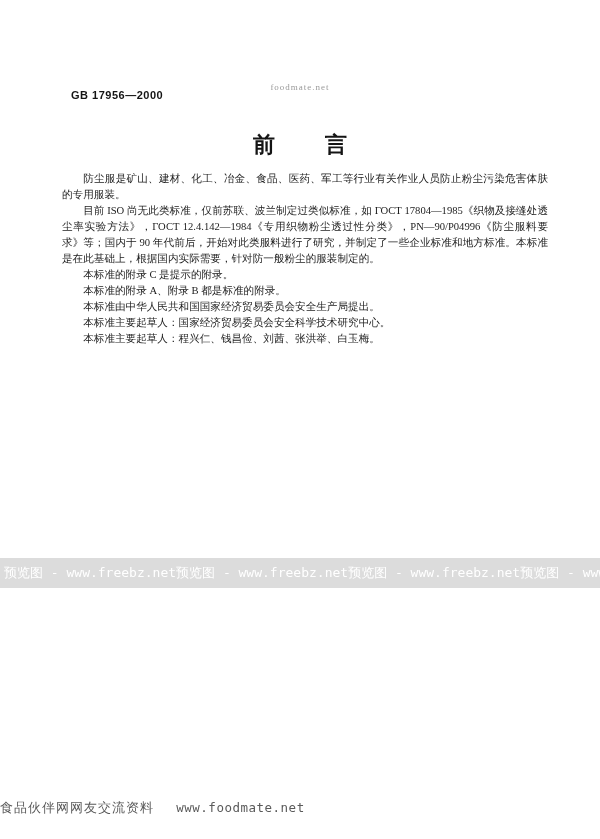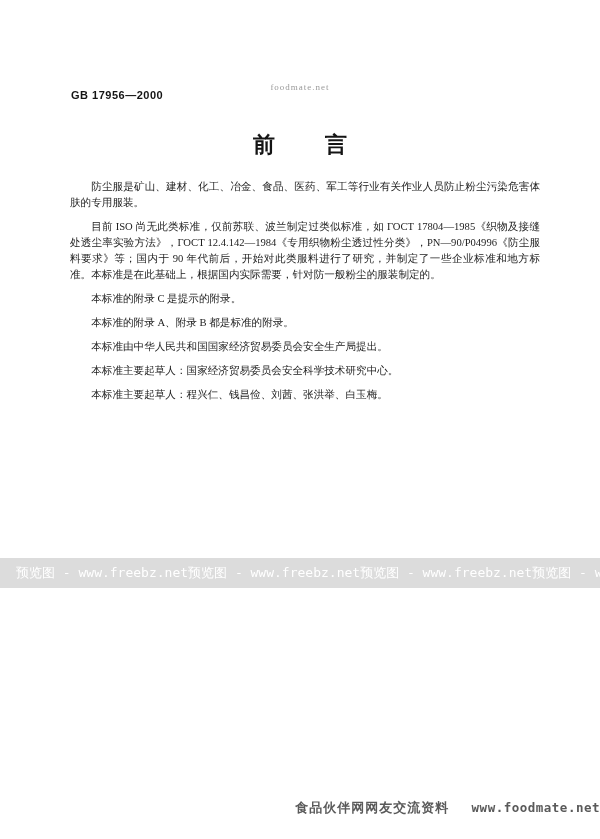--- a/index.html
+++ b/index.html
@@ -26,35 +26,34 @@
     position:absolute;top:130px;left:0;width:600px;
     display:flex;justify-content:center;gap:50px;
     font-family:"Liberation Sans", sans-serif;
     font-weight:bold;font-size:22px;color:#141414;
   }
   .body-text{
     position:absolute;top:171px;left:62px;width:486px;
     font-size:10.6px;line-height:16px;color:#1c1c1c;
     text-align:justify;
   }
-  .body-text p{margin:8px;text-indent:2em;}
+  .body-text p{margin:0;text-indent:2em;}
   .wm-band{
     position:absolute;top:558px;left:0;width:600px;height:30px;
     background:#dcdcdc;
     display:flex;align-items:center;justify-content:space-between;
-    padding:0 16px;box-sizing:border-box;
+    padding:0 4px;box-sizing:border-box;
     font-family:"DejaVu Sans Mono", monospace;
     font-size:13px;color:#ffffff;white-space:nowrap;
   }
   .wm-band span{flex:0 0 auto;}
   .page-footer{
     position:absolute;top:799px;left:0;width:600px;
-    text-align:right;color:#5a5a5a;font-size:13px;
+    text-align:left;color:#5a5a5a;font-size:13px;
     letter-spacing:1px;
-    font-weight:bold;
   }
   .page-footer .site-name{font-family:"Liberation Serif", serif;}
   .page-footer .site-url{
     font-family:"DejaVu Sans Mono", monospace;
     margin-left:18px;font-size:12.5px;letter-spacing:0.5px;
   }
 </style>
 </head>
 <body>
 

